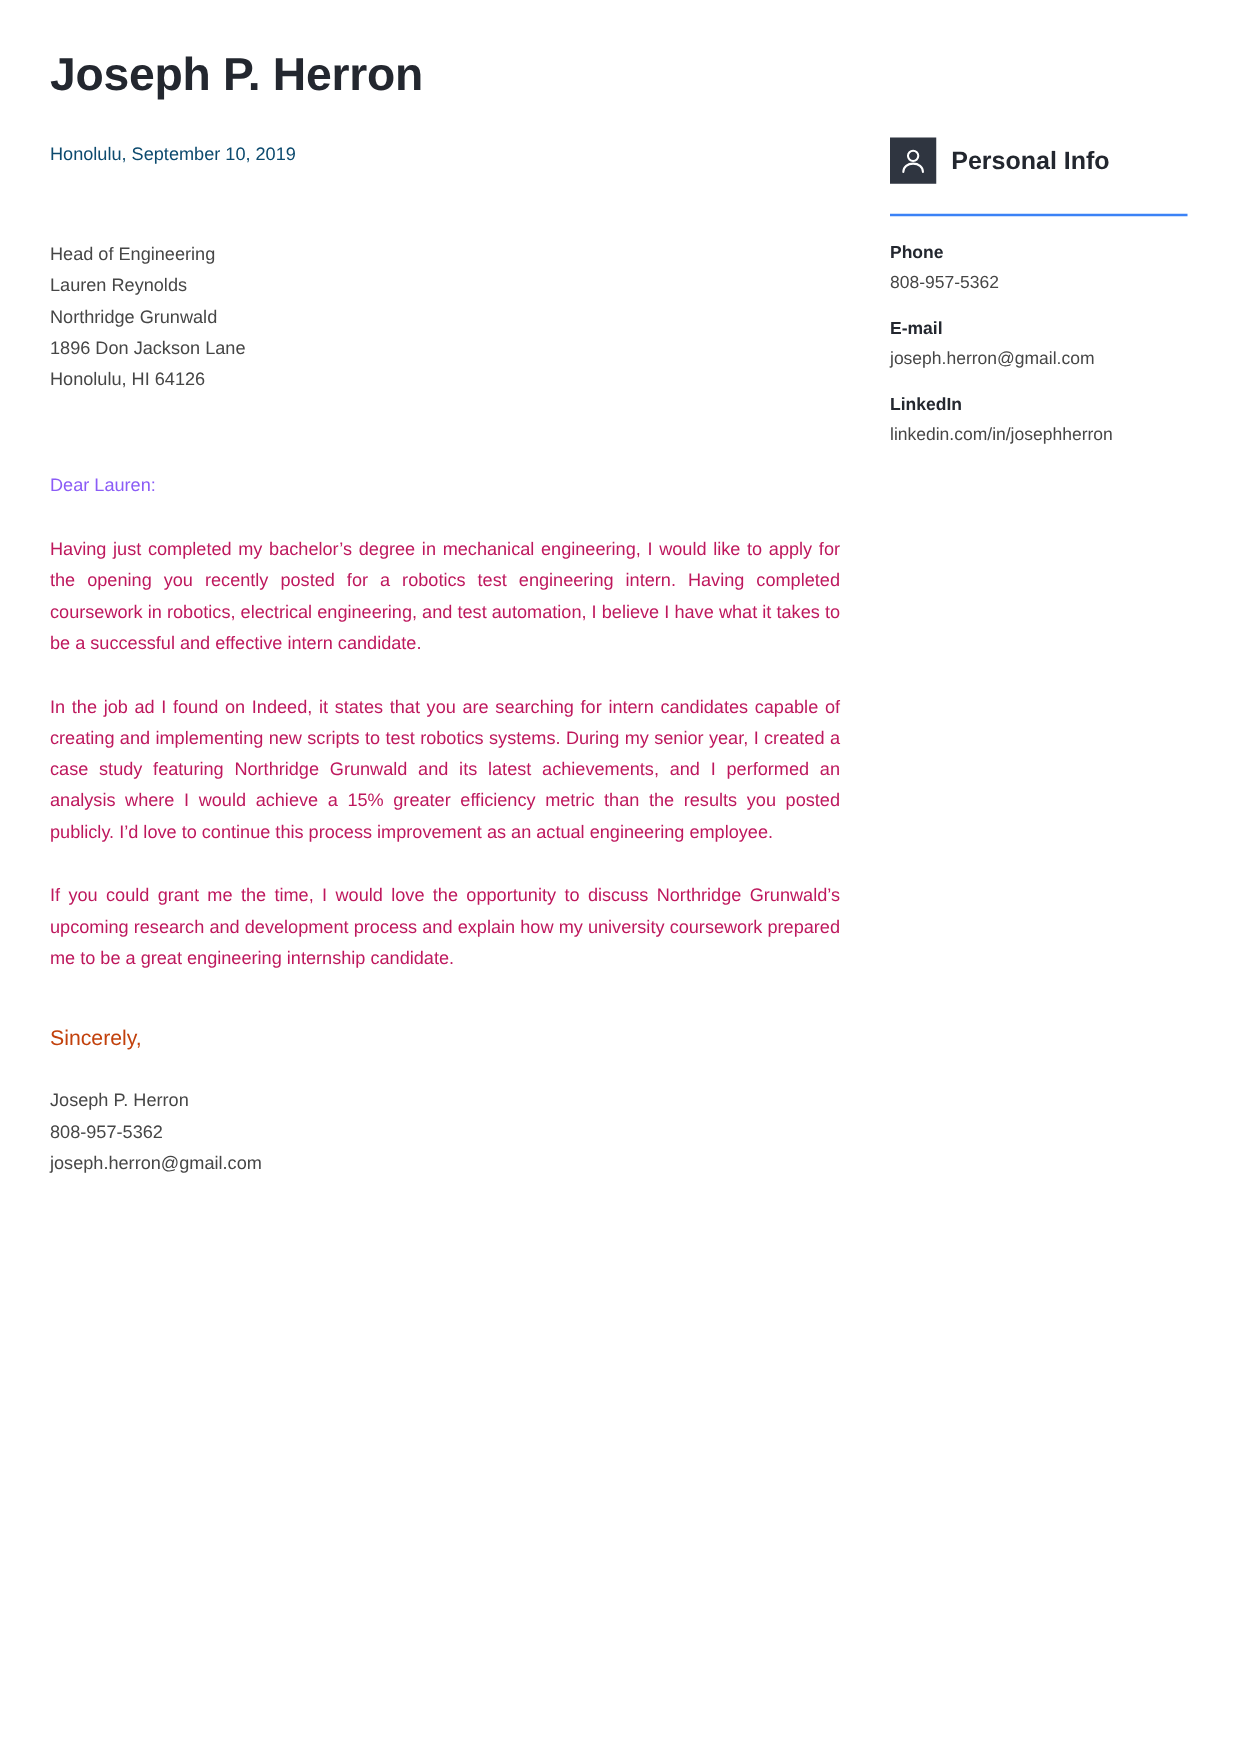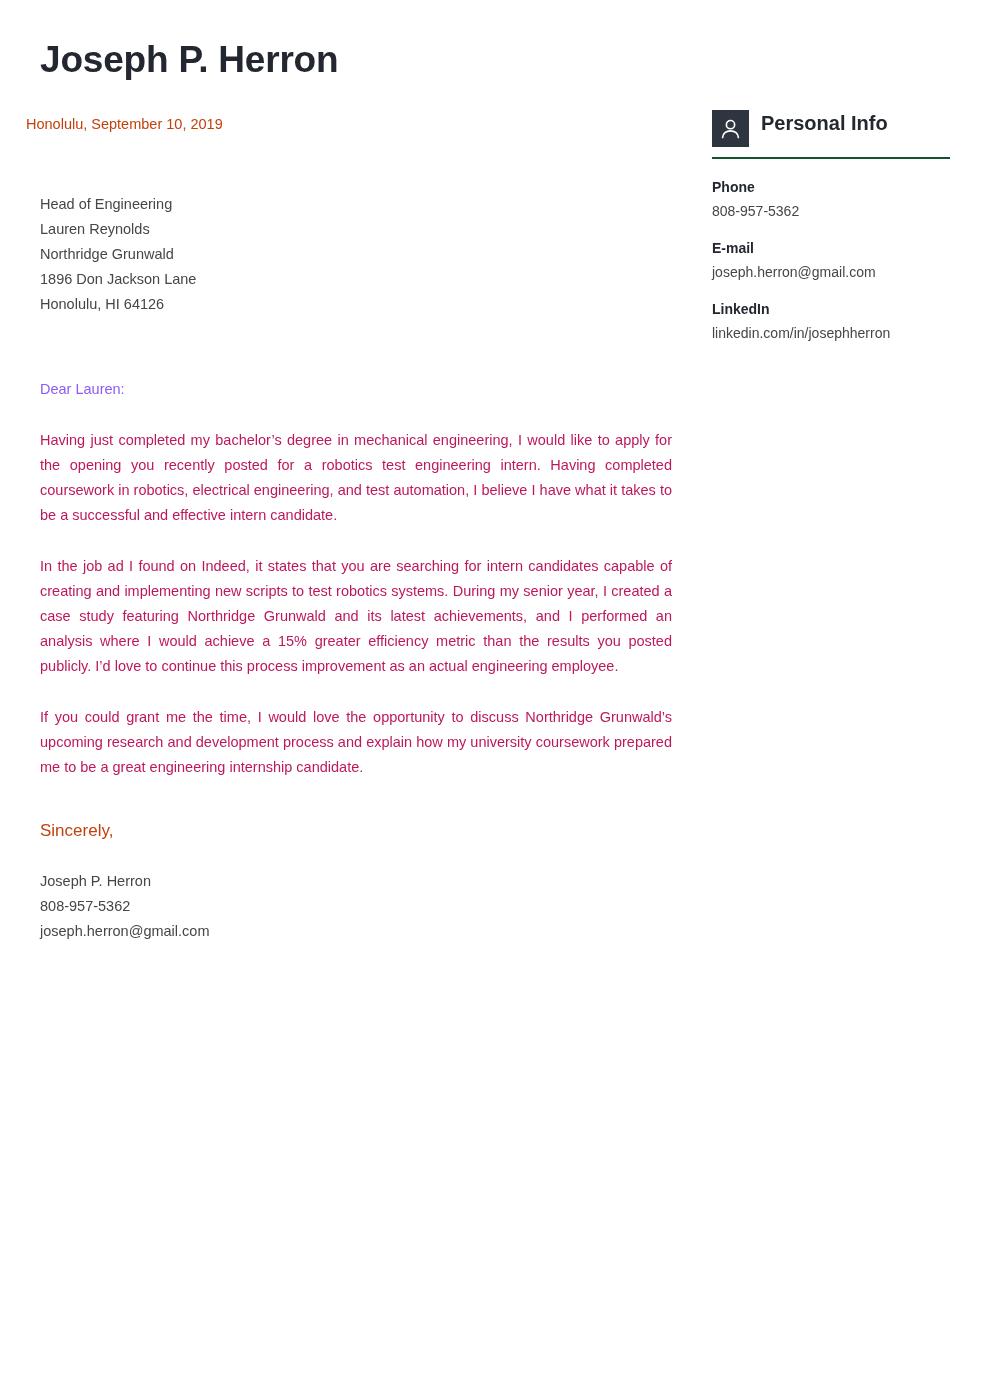--- a/index.html
+++ b/index.html
@@ -34,25 +34,25 @@
     line-height: 44px;
     font-weight: bold;
     color: #23272f;
     letter-spacing: -0.2px;
     margin: 0;
     white-space: nowrap;
   }
 
   .date-line {
     position: absolute;
-    left: 26px;
+    left: 40px;
     top: 114px;
     font-size: 14.5px;
     line-height: 20px;
-    color: #c2410c;
+    color: #0c4a6e;
   }
 
   
   .letter-body {
     position: absolute;
     left: 40px;
     top: 192px;
     width: 632px;
   }
 
@@ -100,23 +100,24 @@
   
   .sidebar {
     position: absolute;
     left: 712px;
     top: 110px;
     width: 238px;
   }
 
   .sidebar-header {
     display: flex;
+    align-items: center;
     gap: 12px;
-    padding-bottom: 10px;
-    border-bottom: 2px solid #14532d;
+    padding-bottom: 24px;
+    border-bottom: 2px solid #3b82f6;
   }
 
   .person-icon-box {
     width: 37px;
     height: 37px;
     background: #2f3540;
     flex: 0 0 37px;
     display: flex;
     align-items: center;
     justify-content: center;

